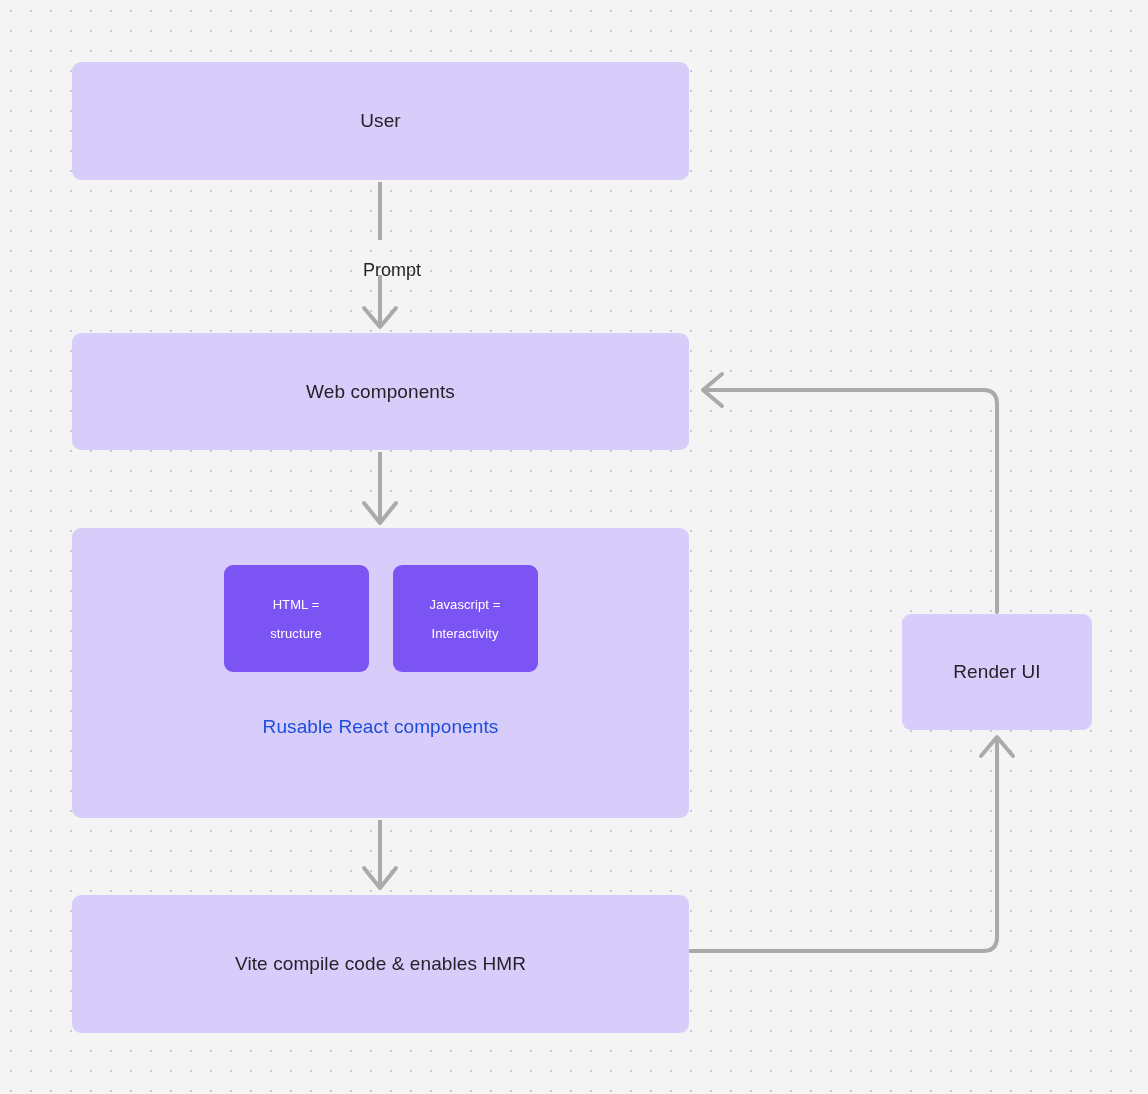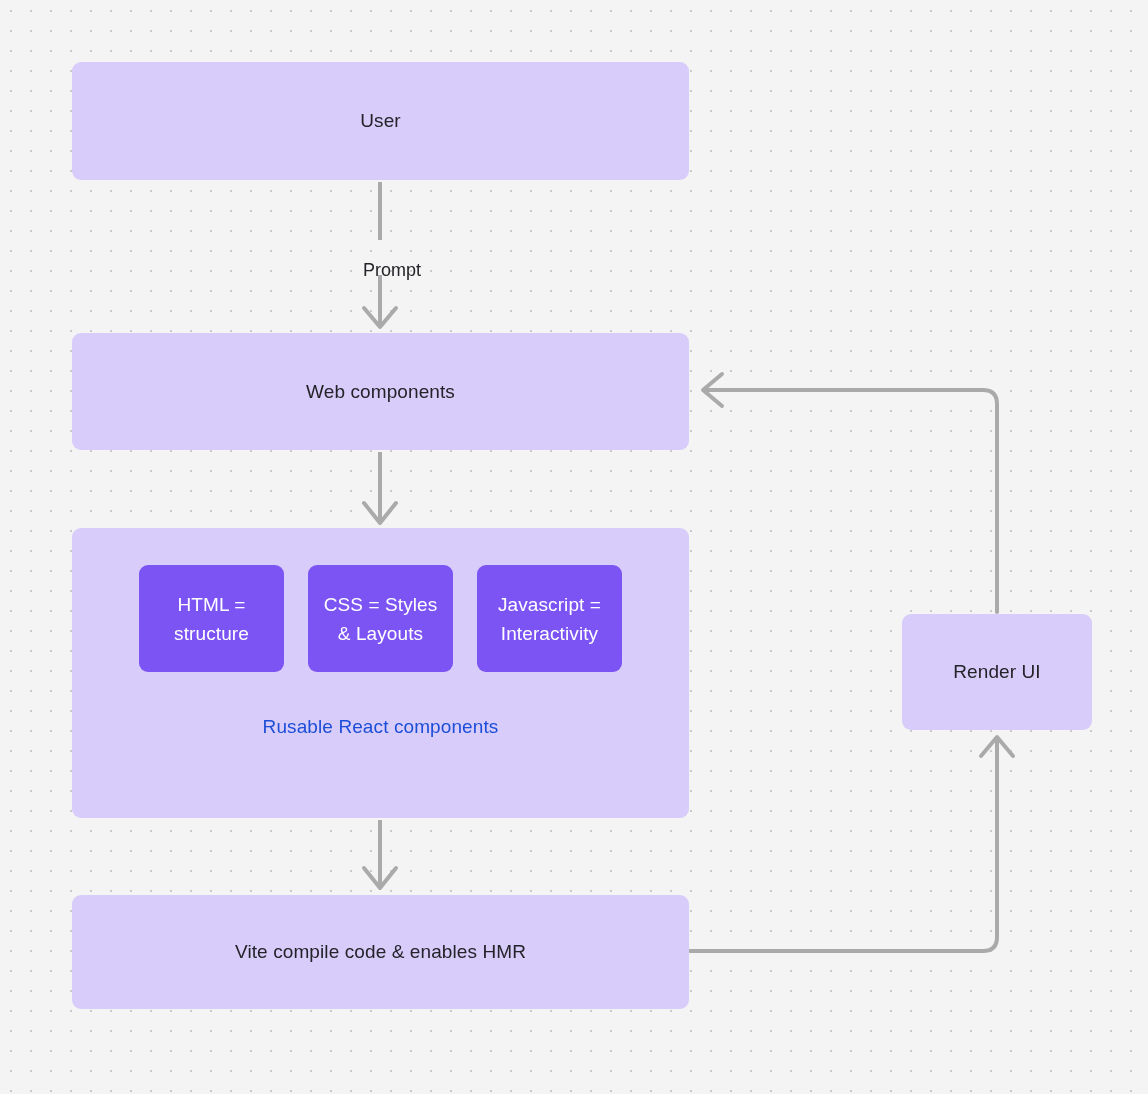--- a/index.html
+++ b/index.html
@@ -49,40 +49,40 @@
     font-size: 19px;
     line-height: 1.35;
     text-align: center;
     letter-spacing: 0.1px;
   }
 
   .node-user        { left: 72px;  top: 62px;  width: 617px; height: 118px; }
   .node-webapp      { left: 72px;  top: 333px; width: 617px; height: 117px; }
   .node-components  { left: 72px;  top: 528px; width: 617px; height: 290px;
                       display: block; }
-  .node-vite        { left: 72px;  top: 895px; width: 617px; height: 114px; }
+  .node-vite        { left: 72px;  top: 895px; width: 617px; height: 138px; }
   .node-render      { left: 902px; top: 614px; width: 190px; height: 116px; }
 
   
   .chip-row {
     position: absolute;
     left: 0;
     top: 37px;
     width: 100%;
     display: flex;
     justify-content: center;
     gap: 24px;
   }
   .chip {
     width: 145px;
     height: 107px;
     background: #7C54F4;
     border-radius: 9px;
     color: #FFFFFF;
-    font-size: 19px;
+    font-size: 13px;
     line-height: 29px;
     display: flex;
     align-items: center;
     justify-content: center;
     text-align: center;
     white-space: pre-line;
   }
   .group-caption {
     position: absolute;
     left: 0;
@@ -140,22 +140,20 @@
   </div>
 
   <div class="node node-webapp">
     <span>Web components</span>
   </div>
 
   <div class="node node-components">
     <div class="chip-row">
       <div class="chip">HTML =
 structure</div>
-      <div class="chip">CSS = Styles
-&amp; Layouts</div>
       <div class="chip">Javascript =
 Interactivity</div>
     </div>
     <div class="group-caption">Rusable React components</div>
   </div>
 
   <div class="node node-vite">
     <span>Vite compile code &amp; enables HMR</span>
   </div>
 

